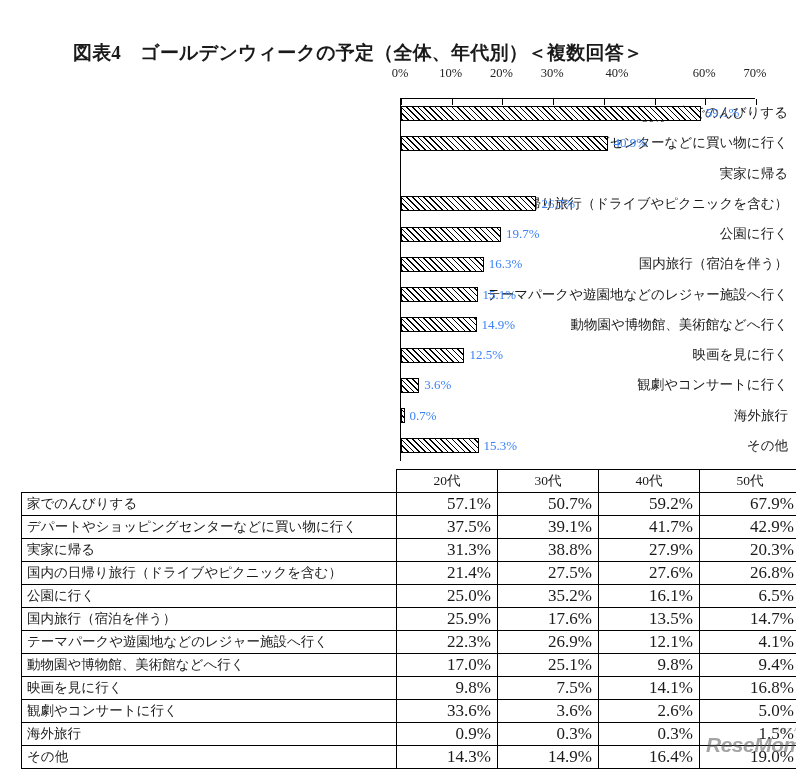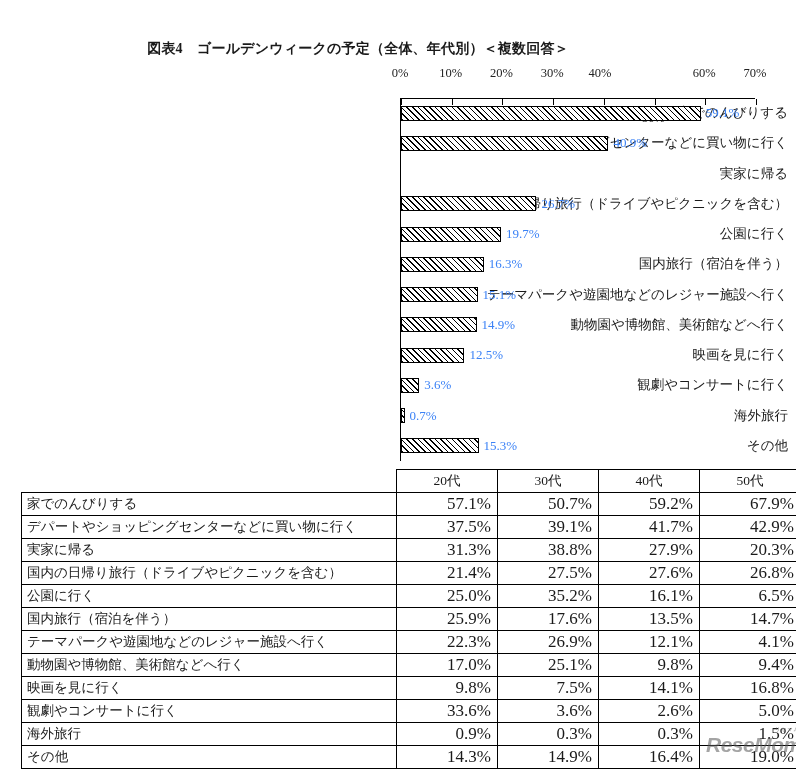--- a/index.html
+++ b/index.html
@@ -16,21 +16,21 @@
     overflow: hidden;
   }
 
   
   .title {
     position: absolute;
     left: 0;
     top: 40px;
     width: 716px;
     text-align: center;
-    font-size: 14px;
+    font-size: 19px;
     font-weight: bold;
     letter-spacing: 0.2px;
     white-space: nowrap;
   }
 
   
   .chart {
     position: absolute;
     left: 0;
     top: 62px;
@@ -199,21 +199,21 @@
 
 <div class="title">図表4　ゴールデンウィークの予定（全体、年代別）＜複数回答＞</div>
 
 <div class="chart">
 
   <div class="axis-labels">
       <span class="tick" style="left: 0px;">0%</span>
       <span class="tick" style="left: 50.7143px;">10%</span>
       <span class="tick" style="left: 101.429px;">20%</span>
       <span class="tick" style="left: 152.143px;">30%</span>
-      <span class="tick" style="left: 200px;">40%</span>
+      <span class="tick" style="left: 217px;">40%</span>
       <span class="tick" style="left: 253.571px; margin-top: 45px;">50%</span>
       <span class="tick" style="left: 304.286px;">60%</span>
       <span class="tick" style="left: 355px;">70%</span>
     </div>
 
   <div class="plot">
       <div class="tickmark" style="left: 0px;"></div>
       <div class="tickmark" style="left: 50.7143px;"></div>
       <div class="tickmark" style="left: 101.429px;"></div>
       <div class="tickmark" style="left: 152.143px;"></div>

